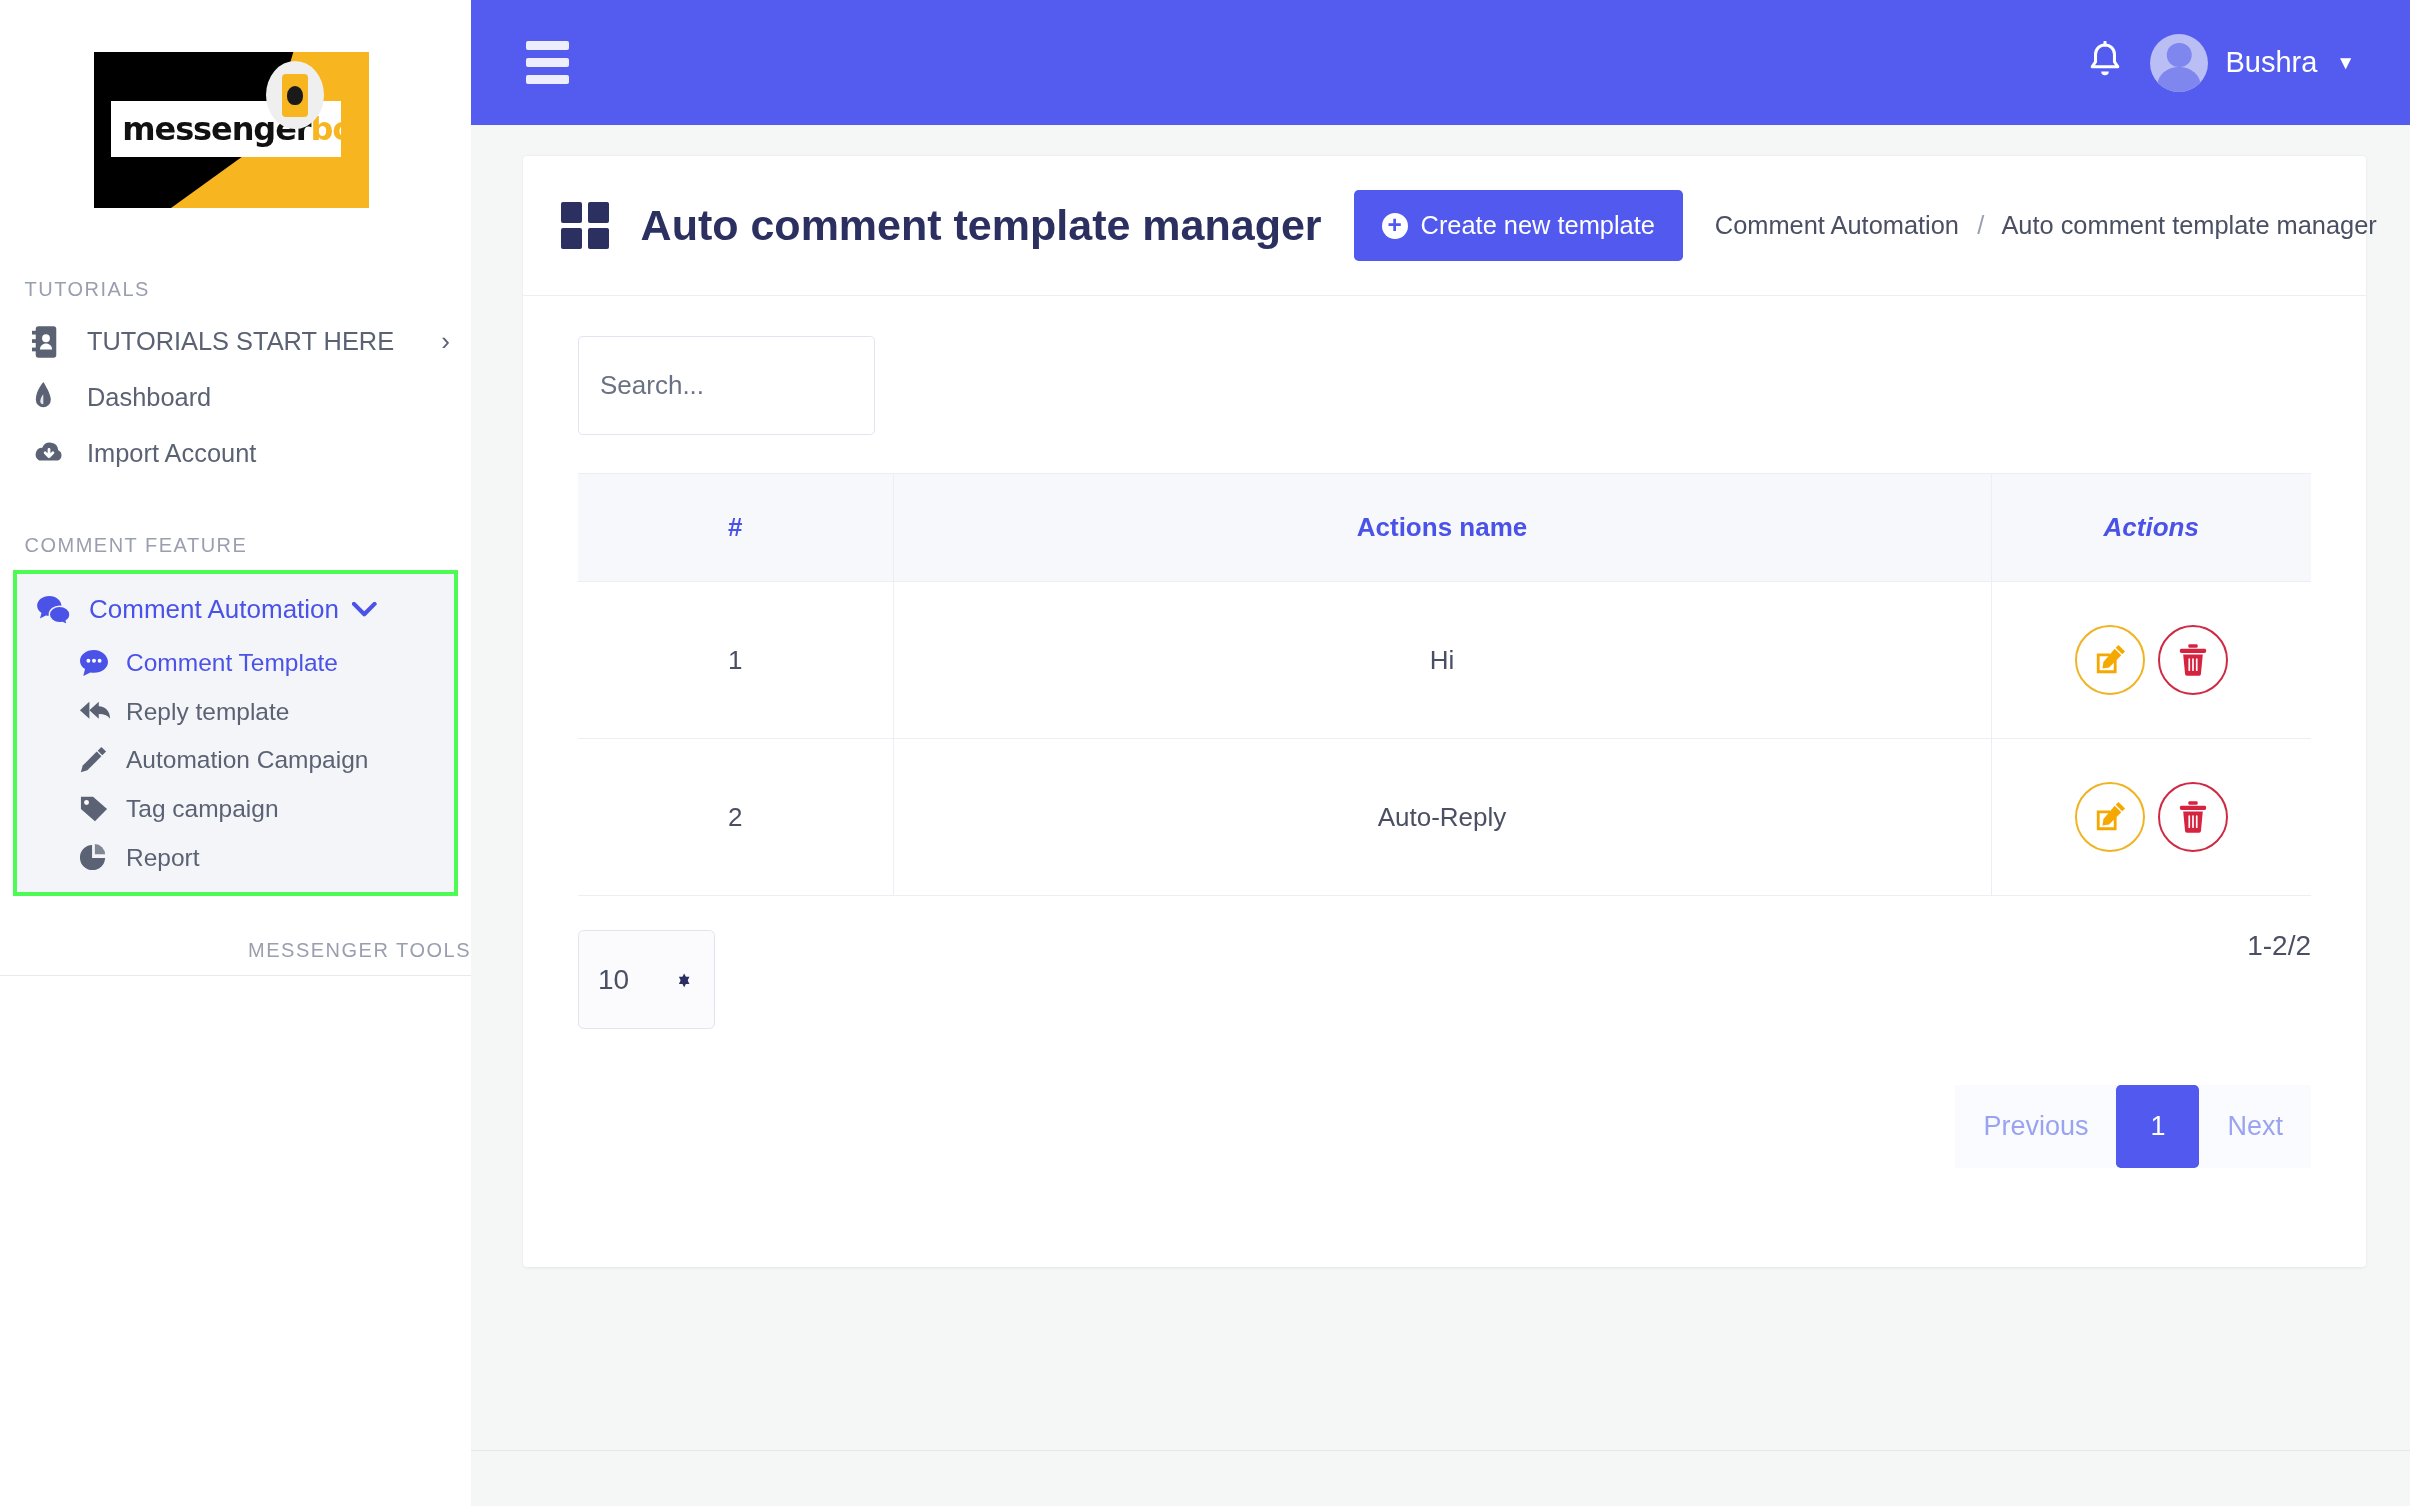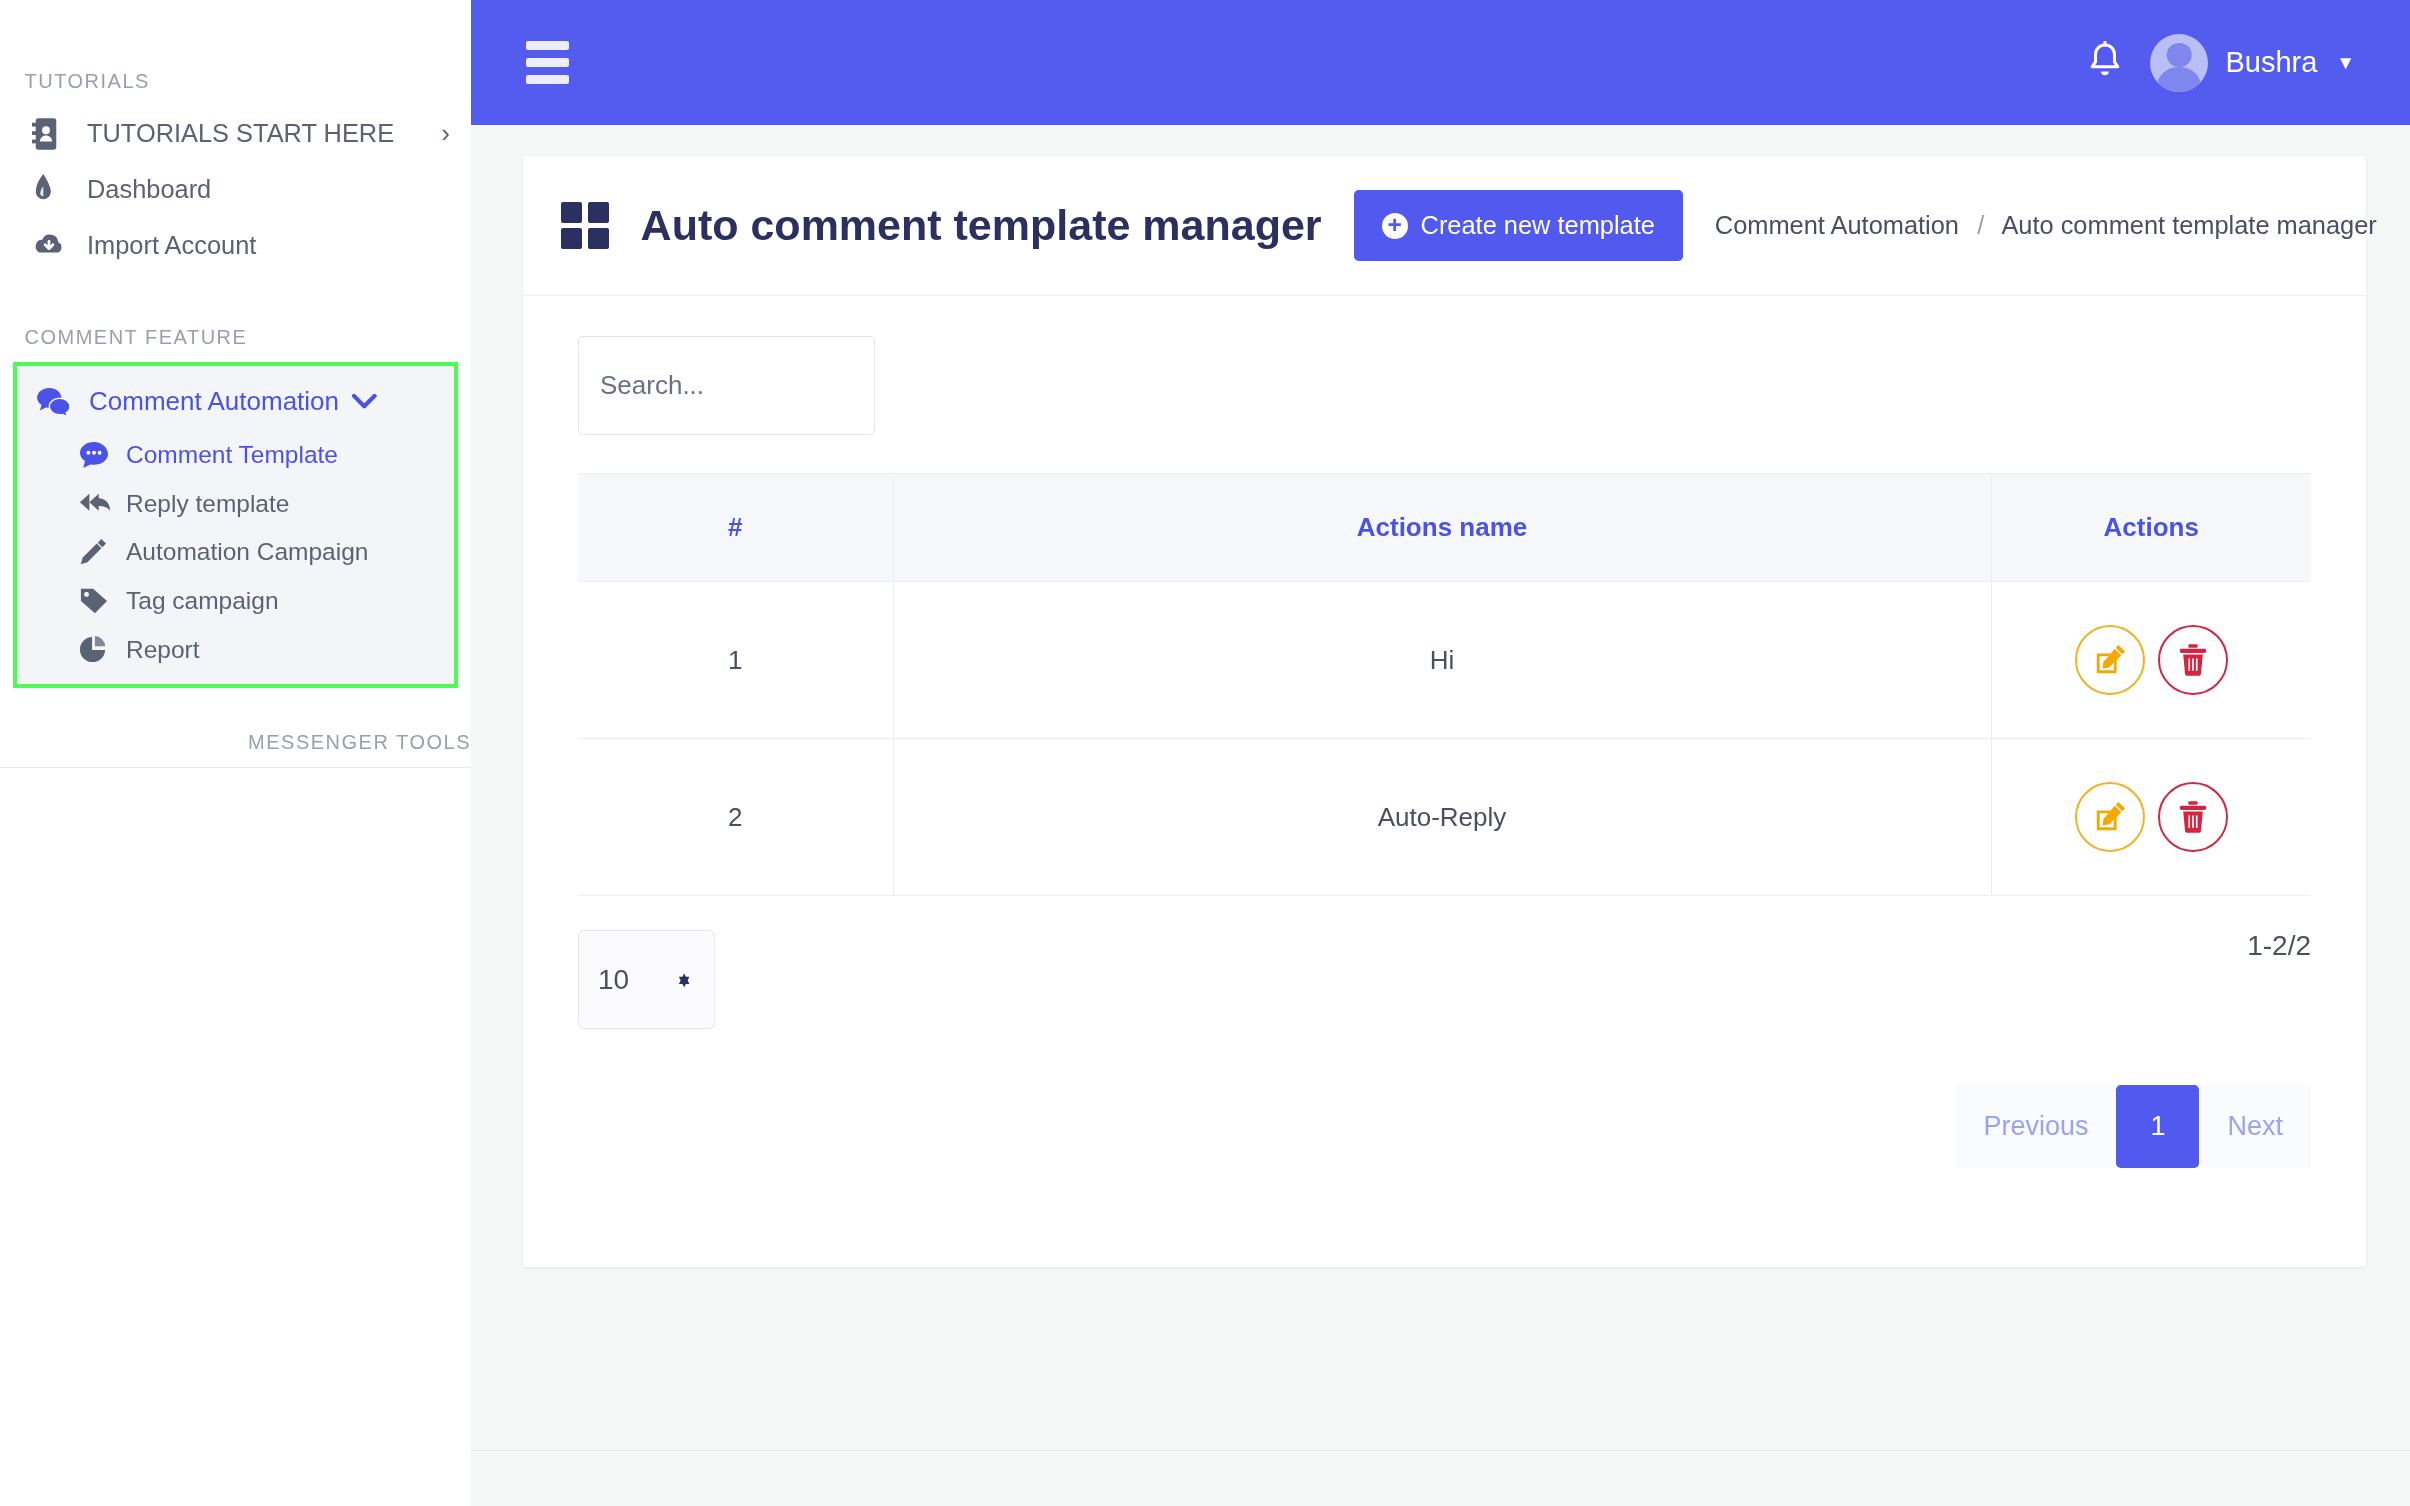--- a/index.html
+++ b/index.html
@@ -165,21 +165,21 @@
     background: #f7f8fc; color: #4a52e8; font-size: 26px; font-weight: bold;
     padding: 38px 0; text-align: center;
     border-top: 0.9px solid #eceef4; border-bottom: 0.9px solid #eceef4;
   }
   table.data tbody td {
     font-size: 26px; color: #4a4f63; text-align: center;
     padding: 43px 0; border-bottom: 0.9px solid #eceef4;
     background: #fff;
   }
   table.data td.col-idx, table.data th.col-idx { width: 315px; border-right: 0.9px solid #eceef4; }
-  table.data td.col-act, table.data th.col-act { width: 320px; border-left: 0.9px solid #eceef4; }
+  table.data td.col-act, table.data th.col-act { width: 320px; border-left: 0.9px solid #eceef4; font-style: italic; }
 
   .act-wrap { display: flex; align-items: center; justify-content: center; gap: 13px; }
   .act-btn {
     width: 70px; height: 70px; border-radius: 50%;
     background: #fff; display: flex; align-items: center; justify-content: center;
     cursor: pointer;
   }
   .act-edit { border: 2.8px solid #f0b323; color: #f5a800; }
   .act-del  { border: 2.8px solid #cf2a44; color: #d6233f; }
 
@@ -204,20 +204,34 @@
 
   .bottom-rule { position:absolute; left: 0; right: 0; bottom: 56px; height: 0.9px; background: #e6e8e7; }
 </style>
 </head>
 <body>
 
 <div id="app">
 
   <aside class="sidebar">
 
+    <div class="logo-wrap">
+      <div class="logo">
+        <div class="logo-yellow"></div>
+        <div class="logo-yellow2"></div>
+        <div class="logo-badge">
+          <div class="logo-badge-inner">
+              <div class="logo-badge-face"></div>
+            </div>
+        </div>
+        <div class="logo-white">
+          <span class="logo-text"><span>messenger</span><span class="bot">bot</span></span>
+        </div>
+      </div>
+    </div>
 
     <div class="nav-section-title" style="margin-top:70px;">TUTORIALS</div>
 
     <div class="nav-item">
       <span class="nav-icon">
         <svg width="28" height="32" viewBox="0 0 30 34">
             <rect x="4" y="0" width="22" height="34" rx="3" fill="#5b6273"></rect>
             <rect x="0" y="5" width="6" height="4" fill="#5b6273"></rect>
             <rect x="0" y="14" width="6" height="4" fill="#5b6273"></rect>
             <rect x="0" y="23" width="6" height="4" fill="#5b6273"></rect>

